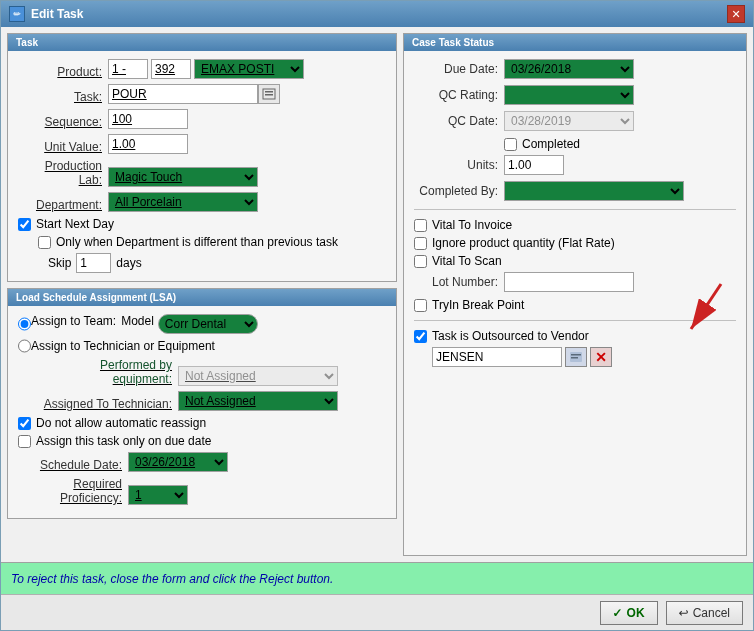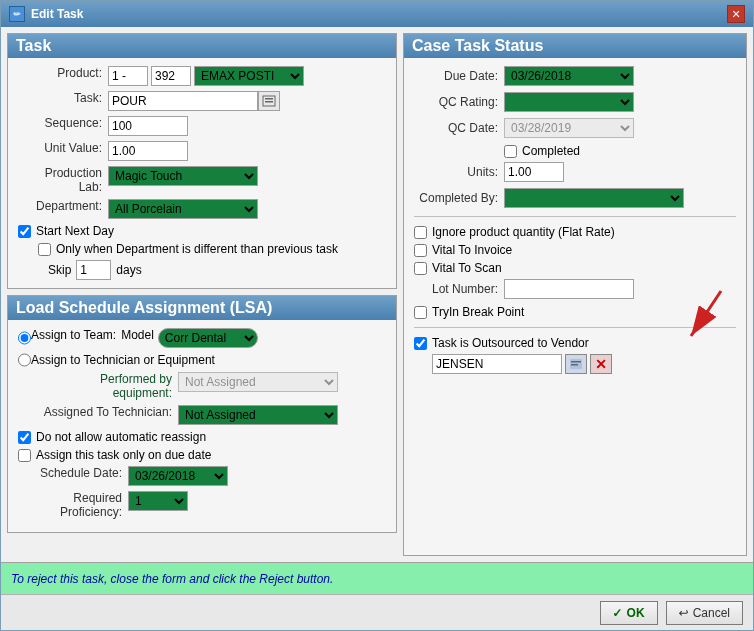--- a/index.html
+++ b/index.html
@@ -92,31 +92,32 @@
     
     .group-box {
       border: 1px solid #a0a0a0;
       background: #f5f5f5;
     }
     .group-header {
       background: linear-gradient(to bottom, #6fa0c8, #4a80b0);
       color: white;
       padding: 3px 8px;
       font-weight: bold;
-      font-size: 16px;
+      font-size: 10px;
     }
     .group-content {
       padding: 8px 10px;
     }
 
     
     .form-row {
       display: flex;
-      align-items: flex-start;
+      align-items: flex-end;
       margin-bottom: 5px;
+      text-decoration: underline;
     }
     .form-label {
       text-align: right;
       color: #333;
       padding-right: 6px;
       flex-shrink: 0;
     }
     .form-label-w80 { width: 90px; }
     .form-label-w100 { width: 110px; }
 
@@ -497,26 +498,26 @@
             <span class="right-label">Completed By:</span>
             <select style="width:180px;">
               <option></option>
             </select>
           </div>
 
           <hr class="divider">
 
           <div class="checkbox-row">
             <input type="checkbox" style="">
+            <span>Vital To Invoice</span>
+          </div>
+
+          <div class="checkbox-row">
+            <input type="checkbox" style="">
             <span>Ignore product quantity (Flat Rate)</span>
-          </div>
-
-          <div class="checkbox-row">
-            <input type="checkbox" style="">
-            <span>Vital To Invoice</span>
           </div>
 
           <div class="checkbox-row">
             <input type="checkbox" style="">
             <span>Vital To Scan</span>
           </div>
 
           <div class="right-form-row">
             <span class="right-label">Lot Number:</span>
             <input type="text" style="width: 130px;" value="">

